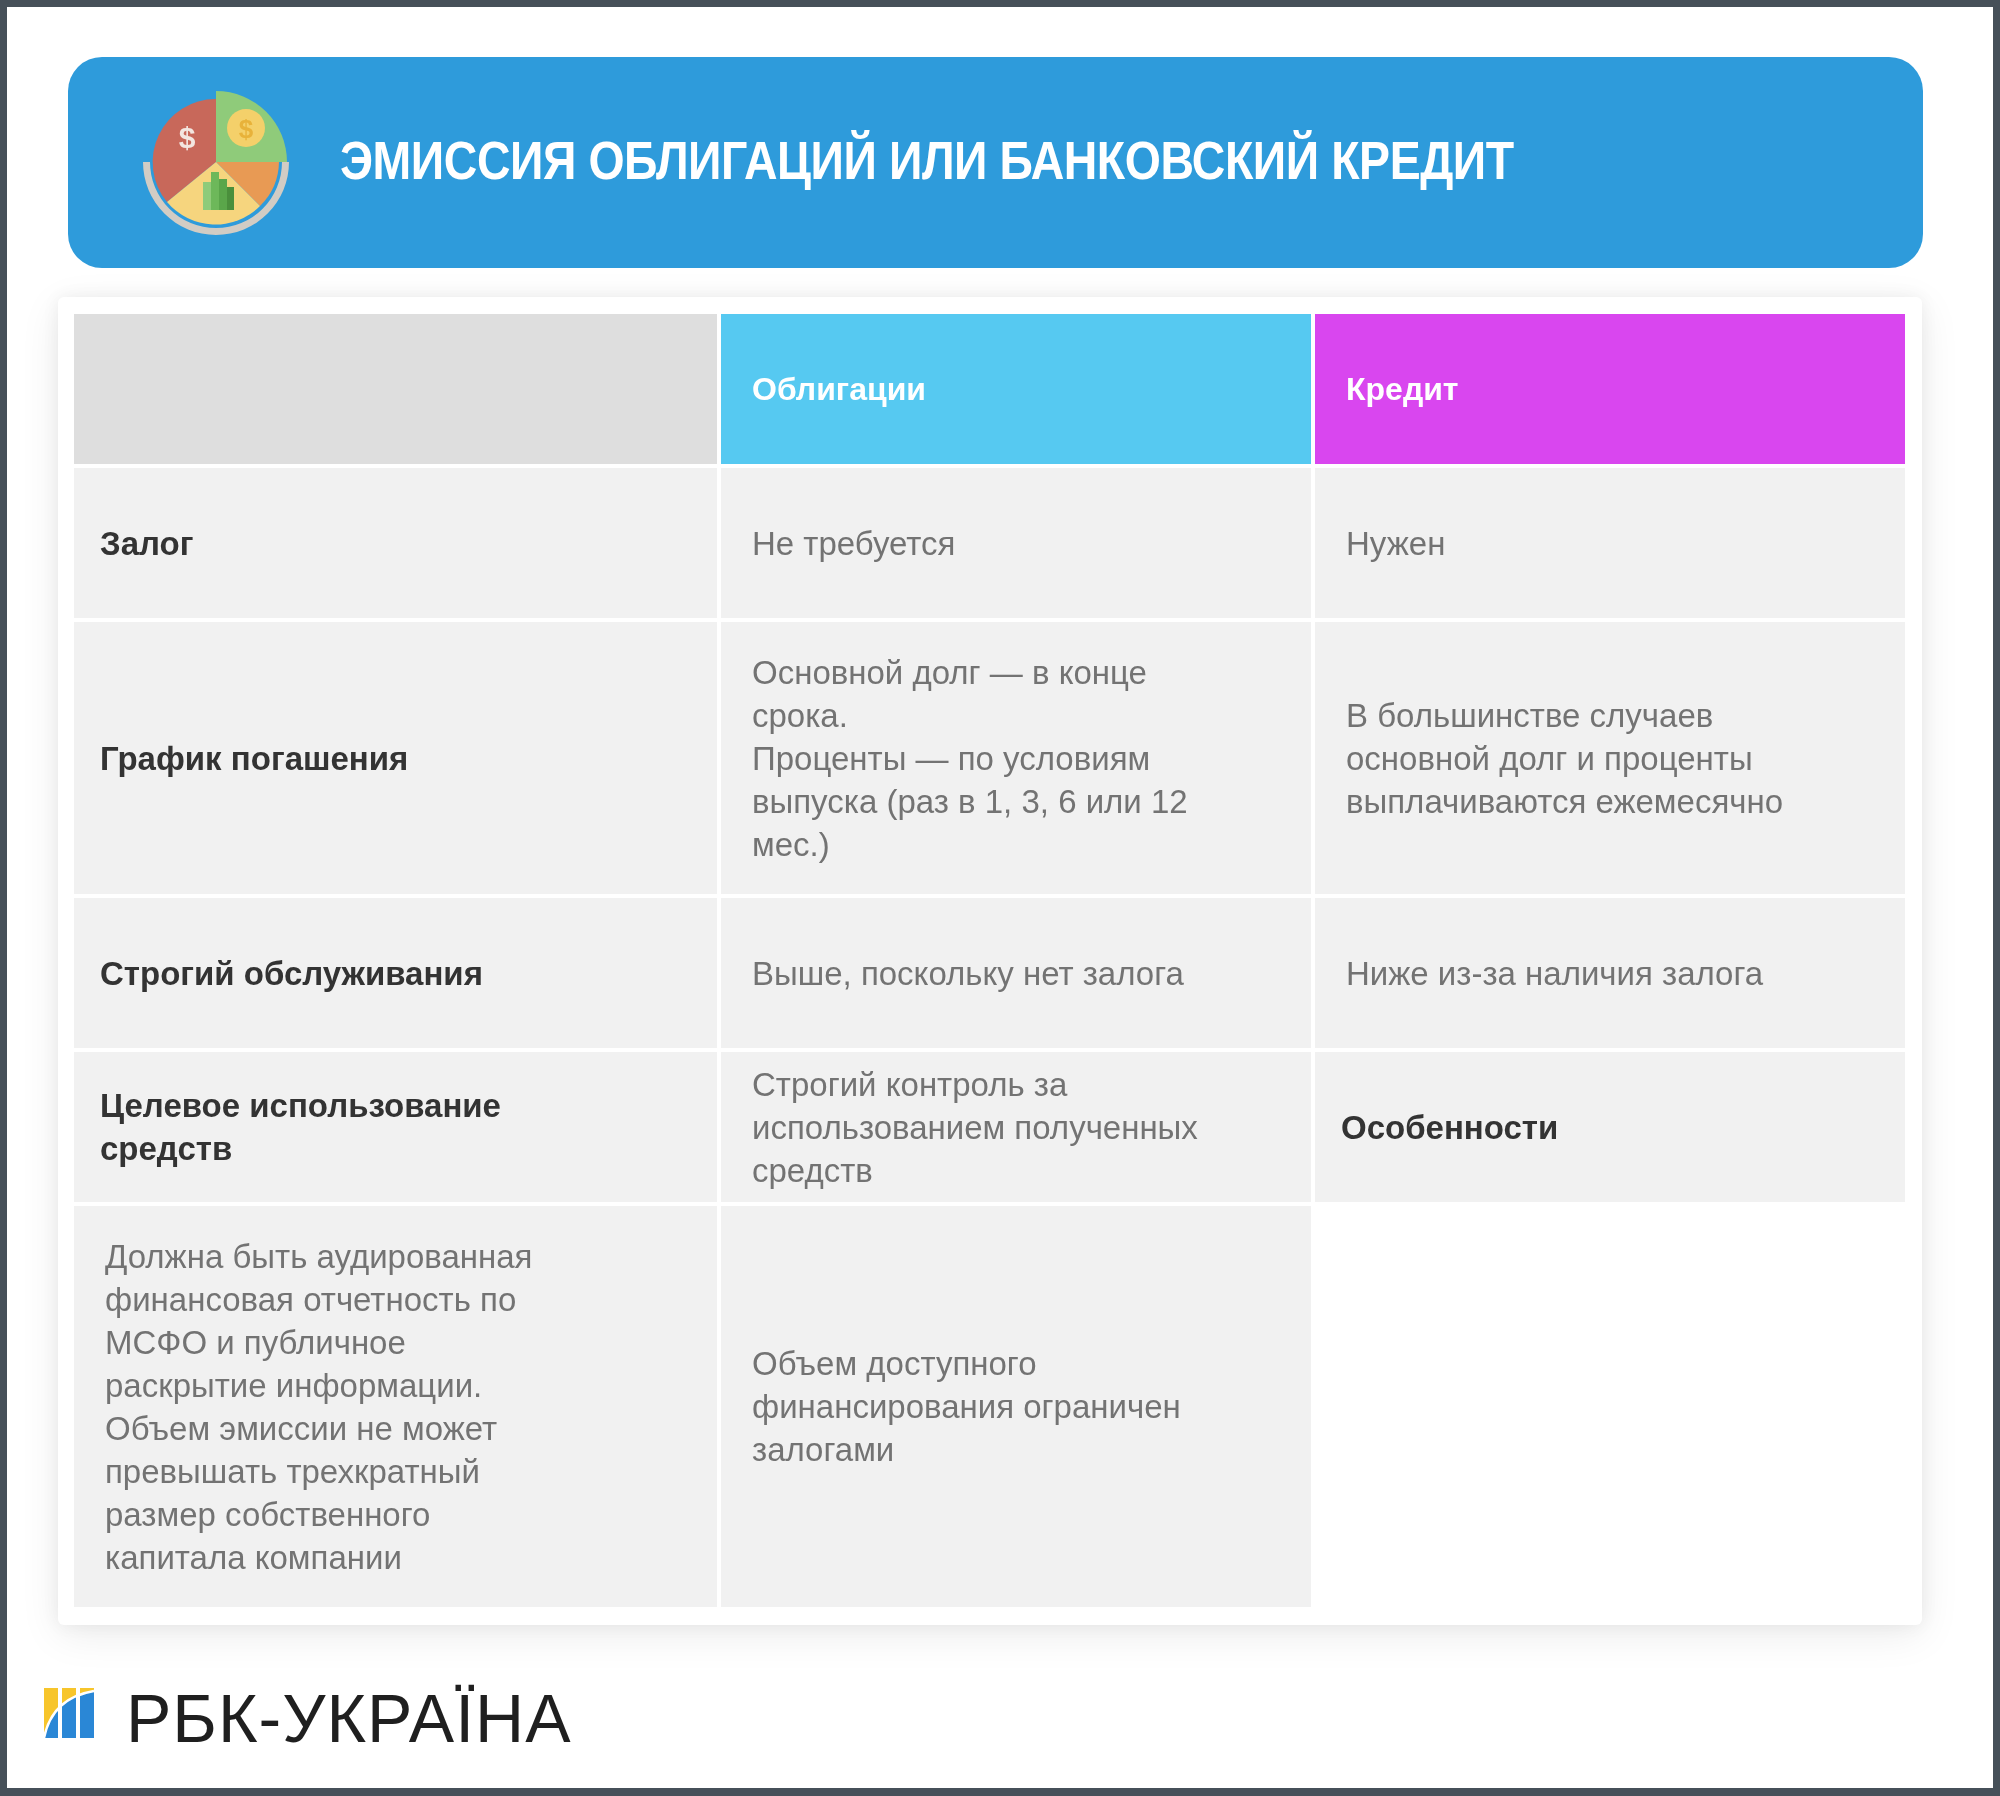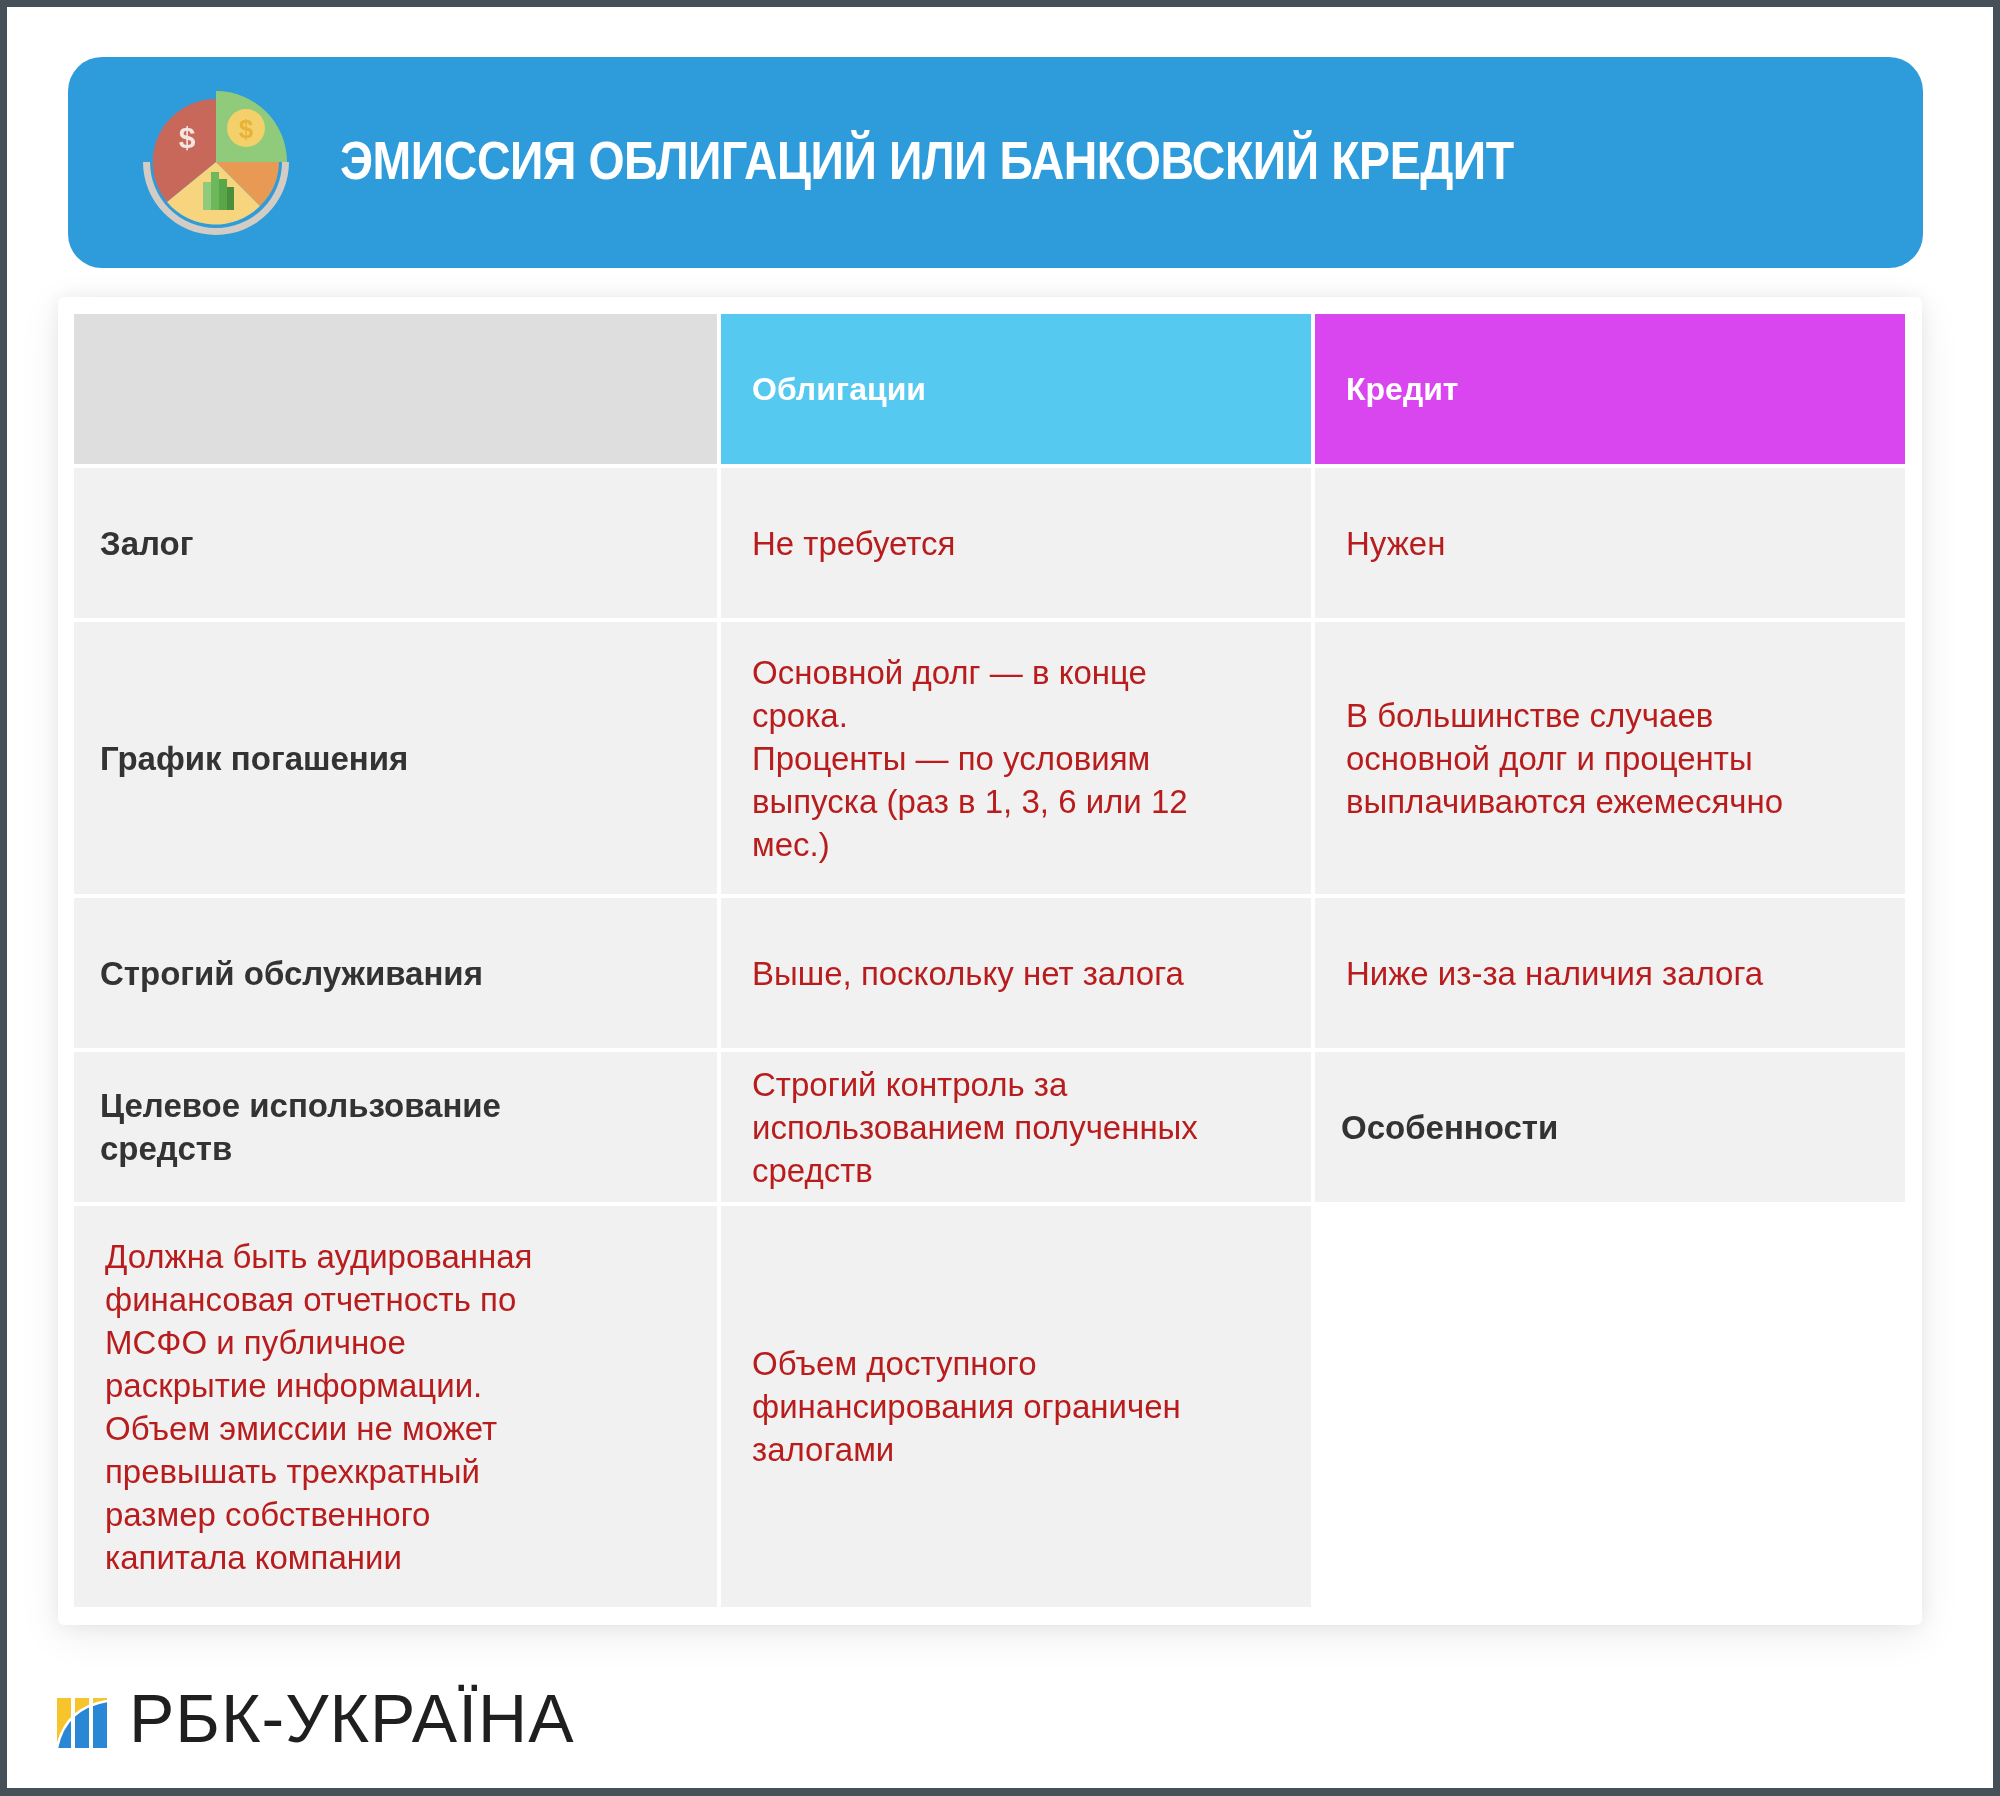--- a/index.html
+++ b/index.html
@@ -53,30 +53,30 @@
     column-gap: 4px;
     row-gap: 4px;
   }
   .cell {
     background: #F1F1F1;
     display: flex; align-items: center;
     padding: 0 28px 0 31px;
     box-sizing: border-box;
     font-size: 33px;
     line-height: 43px;
-    color: #b91c1c;
+    color: #737373;
   }
   .cell.label { font-weight: bold; color: #333333; padding-left: 26px; }
   .cell.head-empty { background: #DEDEDE; }
   .cell.head-bonds { background: #56C9F1; color: #ffffff; font-weight: bold; font-size: 32px; }
   .cell.head-credit { background: #d946ef; color: #ffffff; font-weight: bold; font-size: 32px; }
   .cell .txt { white-space: pre-line; display: block; }
   .logo {
-    position: absolute; left: 57px; top: 1688px;
-    display: flex; align-items: flex-end;
+    position: absolute; left: 44px; top: 1688px;
+    display: flex; align-items: flex-start; gap: 10px;
   }
   .logo-icon { width: 50px; height: 50px; }
   .logo-text {
     margin-left: 22px;
     font-family: "Liberation Sans", sans-serif;
     font-size: 68px;
     line-height: 60px;
     color: #1f1f1f;
     letter-spacing: 1px;
     white-space: nowrap;

